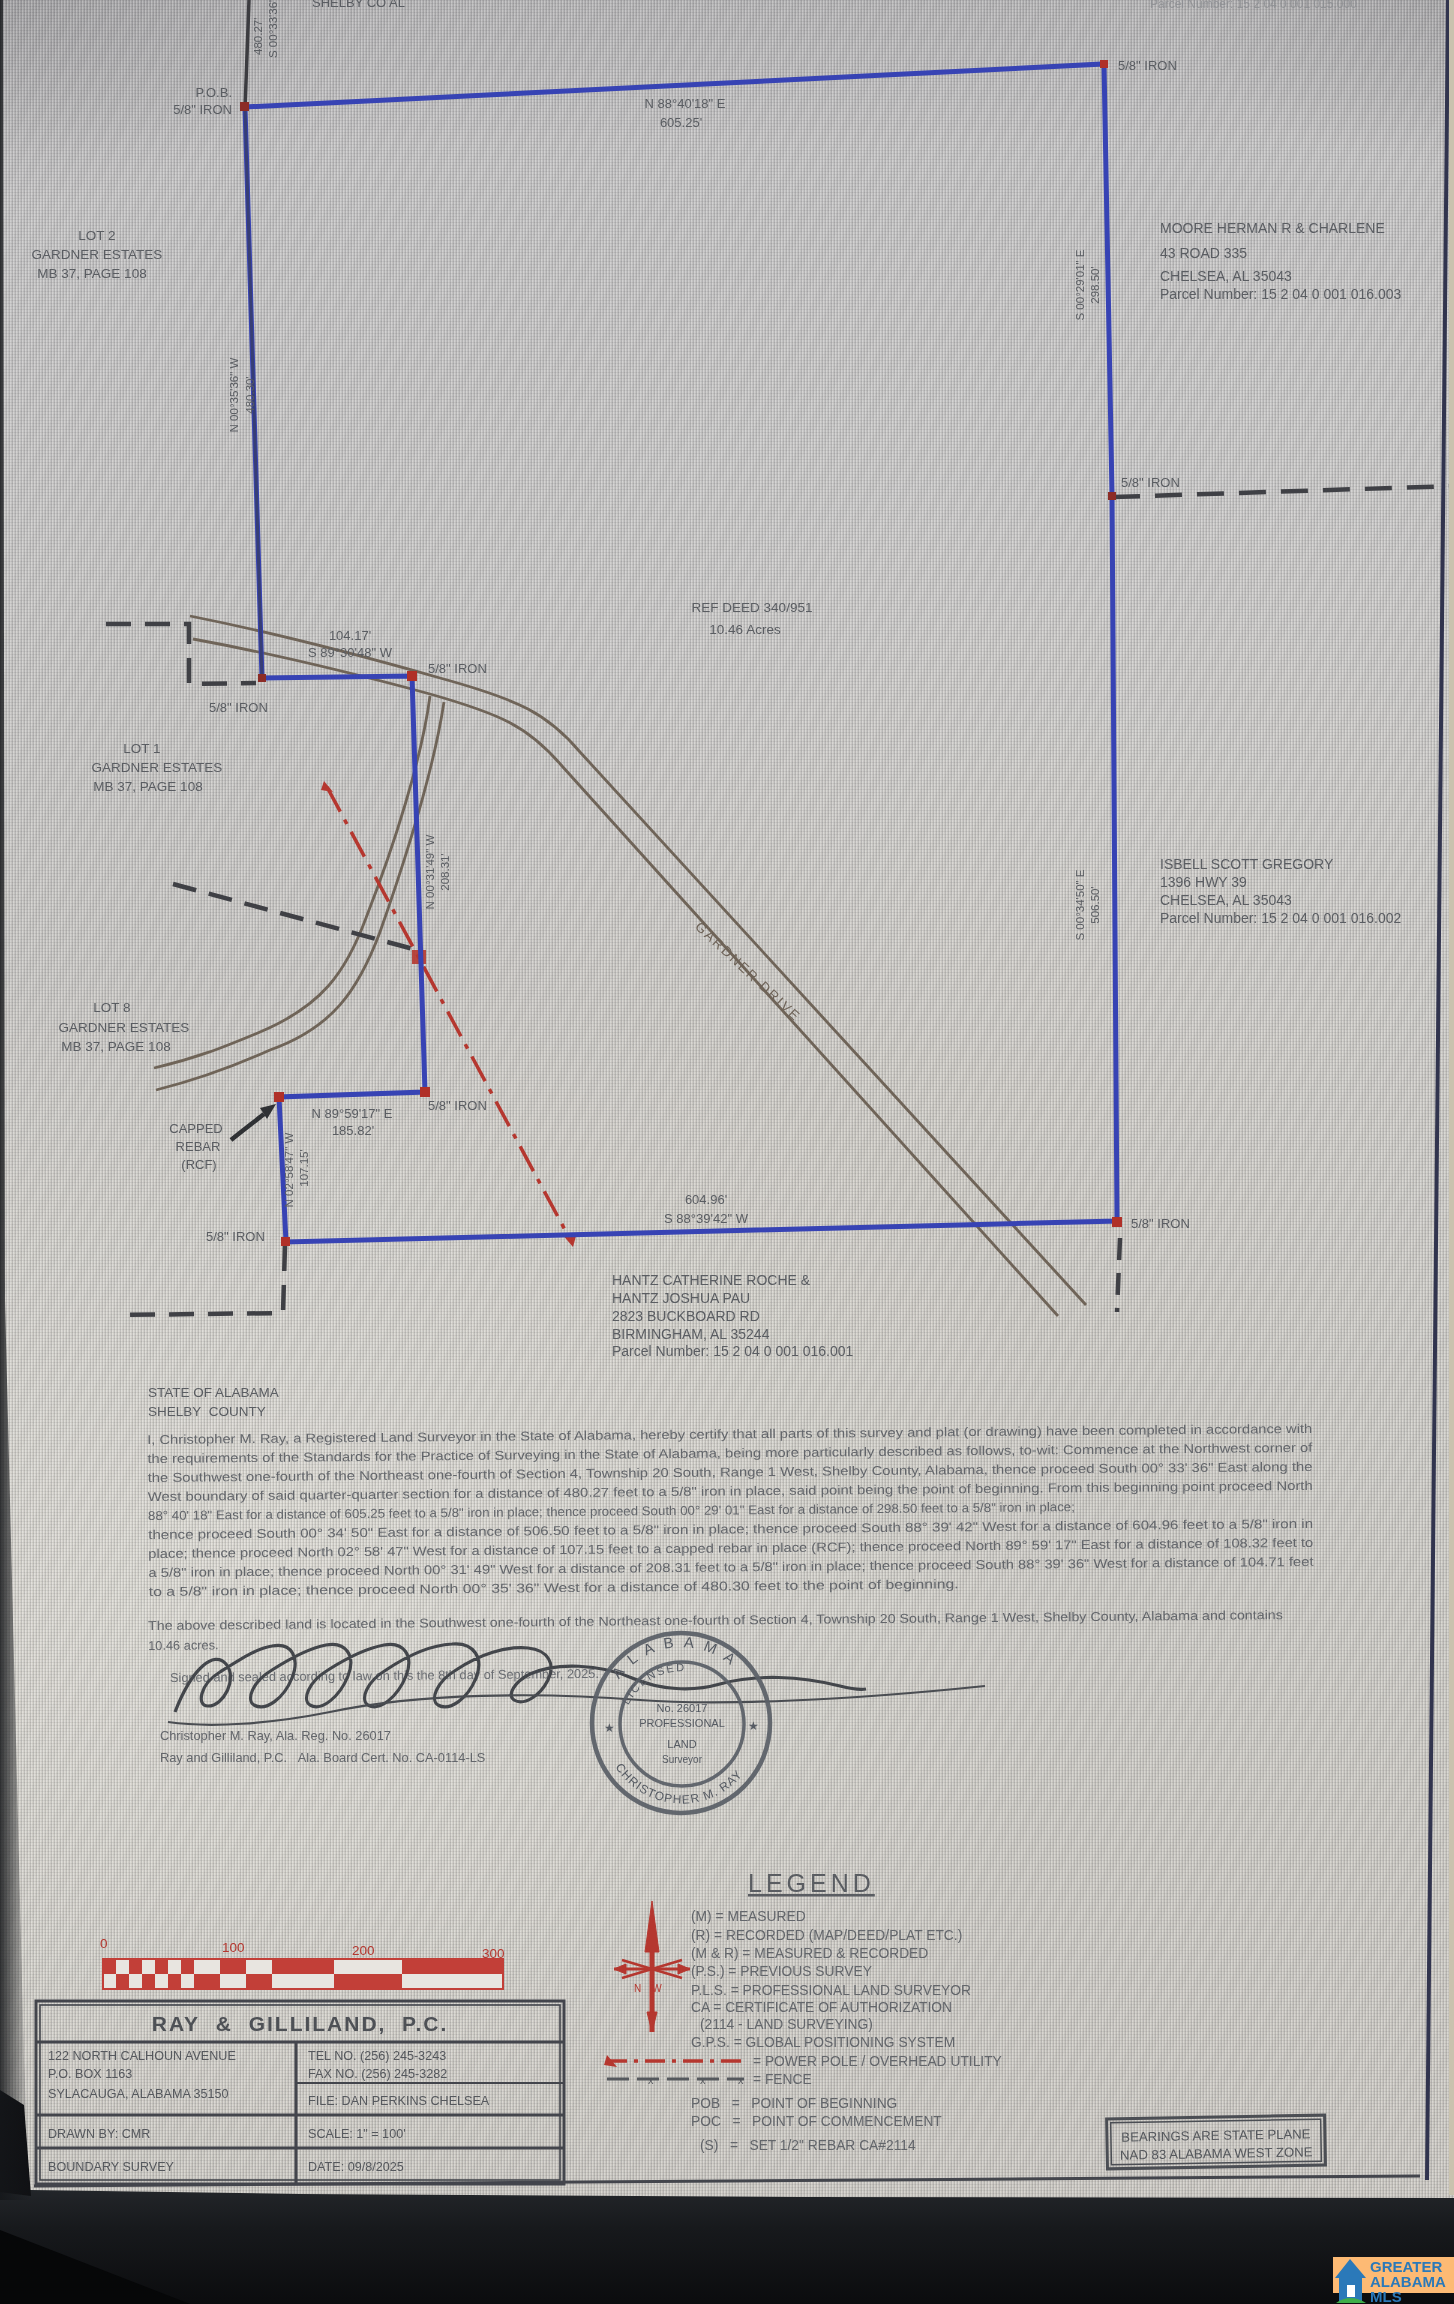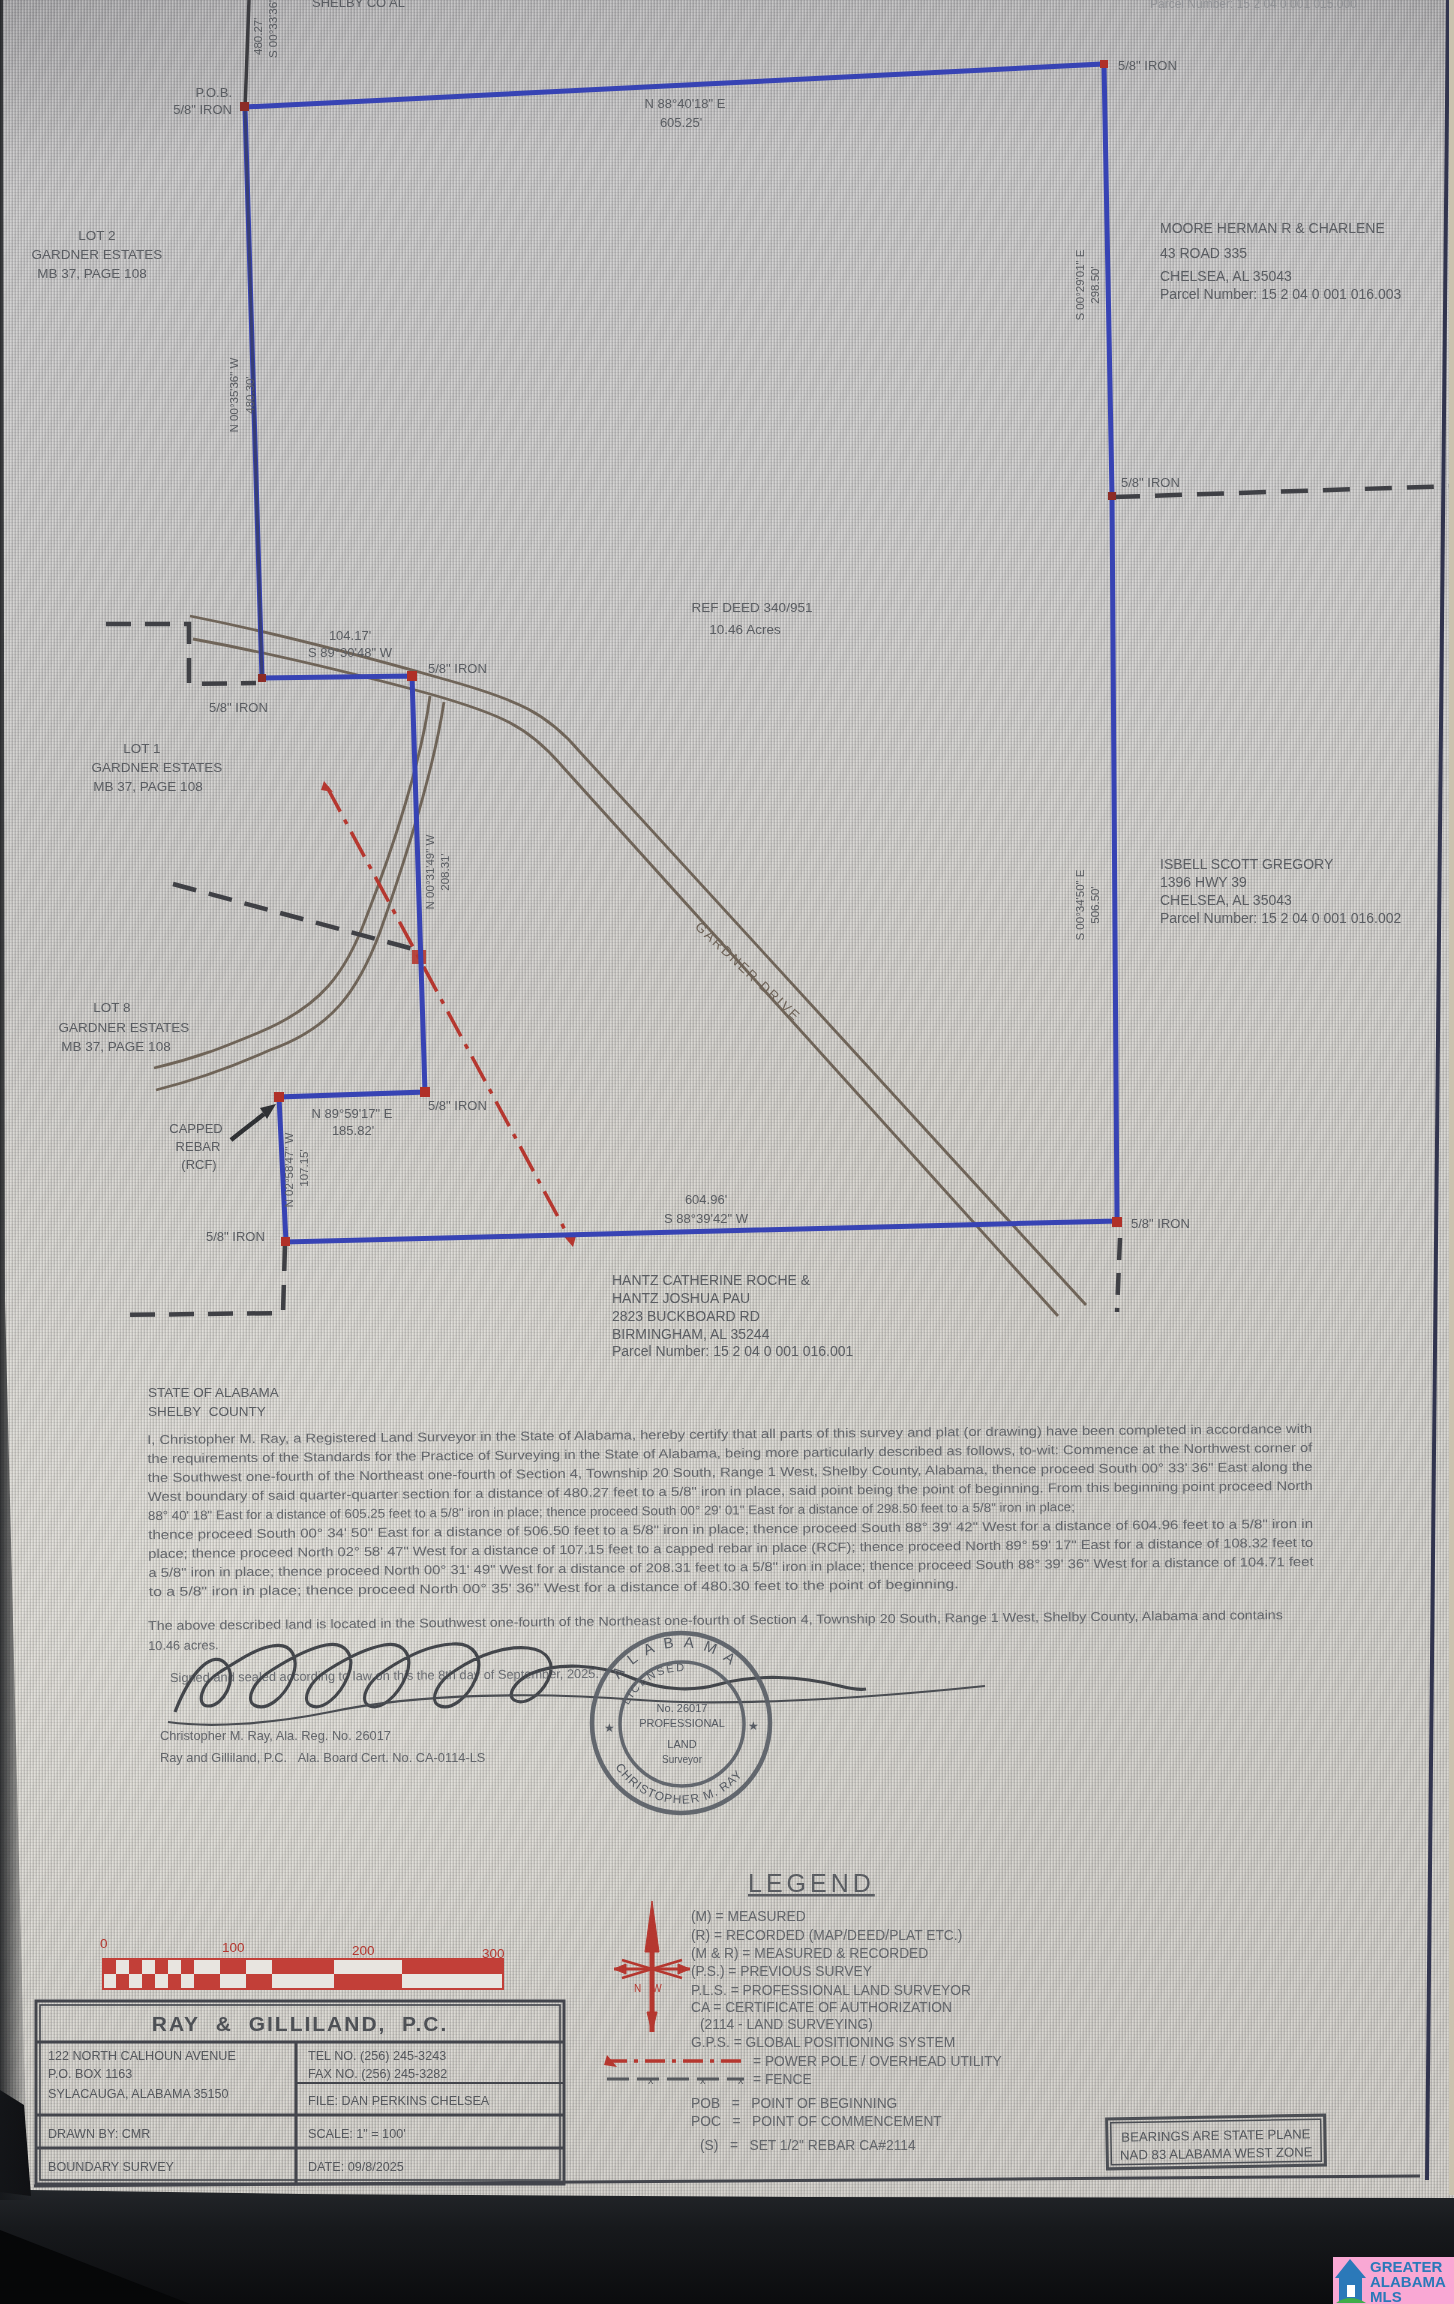--- a/index.html
+++ b/index.html
@@ -380,21 +380,21 @@
 </div>
 
 <svg width="40" height="120" viewBox="0 0 40 120" style="position:absolute;left:0;top:2080px;">
       <polygon points="0,10 24,25 31,116 0,112" fill="#101114"></polygon>
     </svg>
 
 <div style="position:absolute;left:0;top:0;width:30px;height:2200px;background:linear-gradient(90deg,rgba(20,22,25,0.85),rgba(20,22,25,0));clip-path:polygon(0 0,3px 0,5px 1300px,24px 2060px,30px 2200px,0 2200px);"></div>
 
 <div style="position:absolute;left:1449px;top:0;width:5px;height:2195px;background:#c9c2ae;"></div>
 
-<div style="position:absolute;left:1333px;top:2257px;width:121px;height:47px;background:#f9a8d4;">
+<div style="position:absolute;left:1333px;top:2257px;width:121px;height:36px;background:#fdba74;">
 <svg width="121" height="47" viewBox="0 0 121 47">
 
 <g>
 <path d="M 17,2 L 33,21 L 29,21 L 29,46 L 6,46 L 6,21 L 2,21 Z" fill="#2b79b9"></path>
 <rect x="14" y="28" width="8" height="12" fill="#ffffff"></rect>
 <path d="M 3,46 Q 17,36 33,46 Z" fill="#3fae49"></path>
 </g>
 
 <g font-family="Liberation Sans, sans-serif" font-weight="bold" fill="#2b79b9">
 <text x="37" y="15" font-size="15">GREATER</text>

